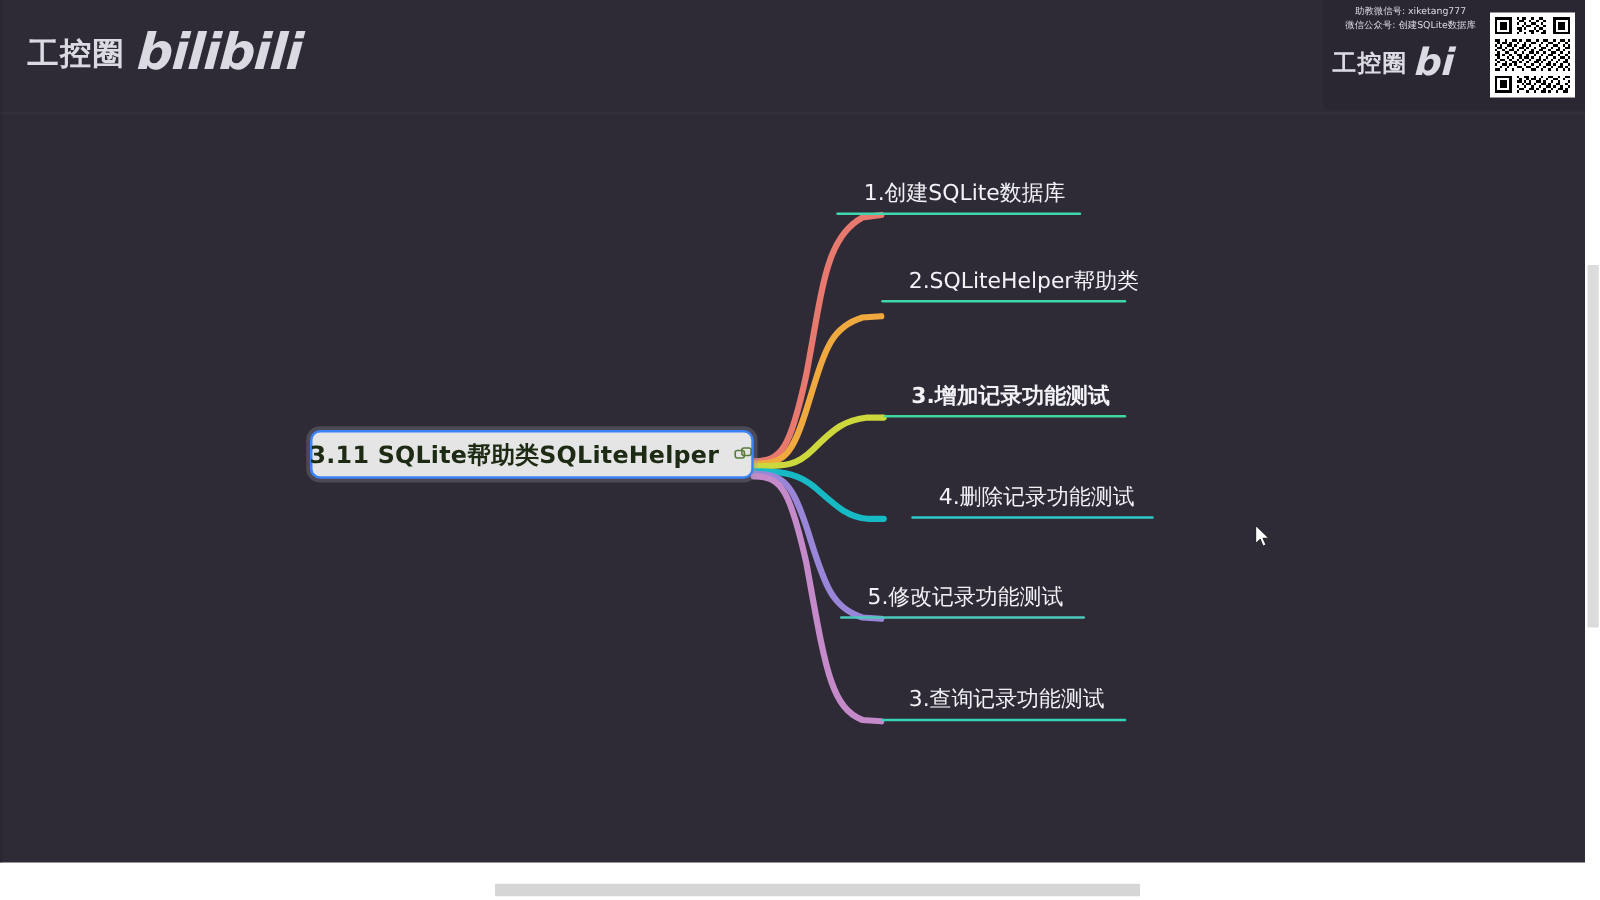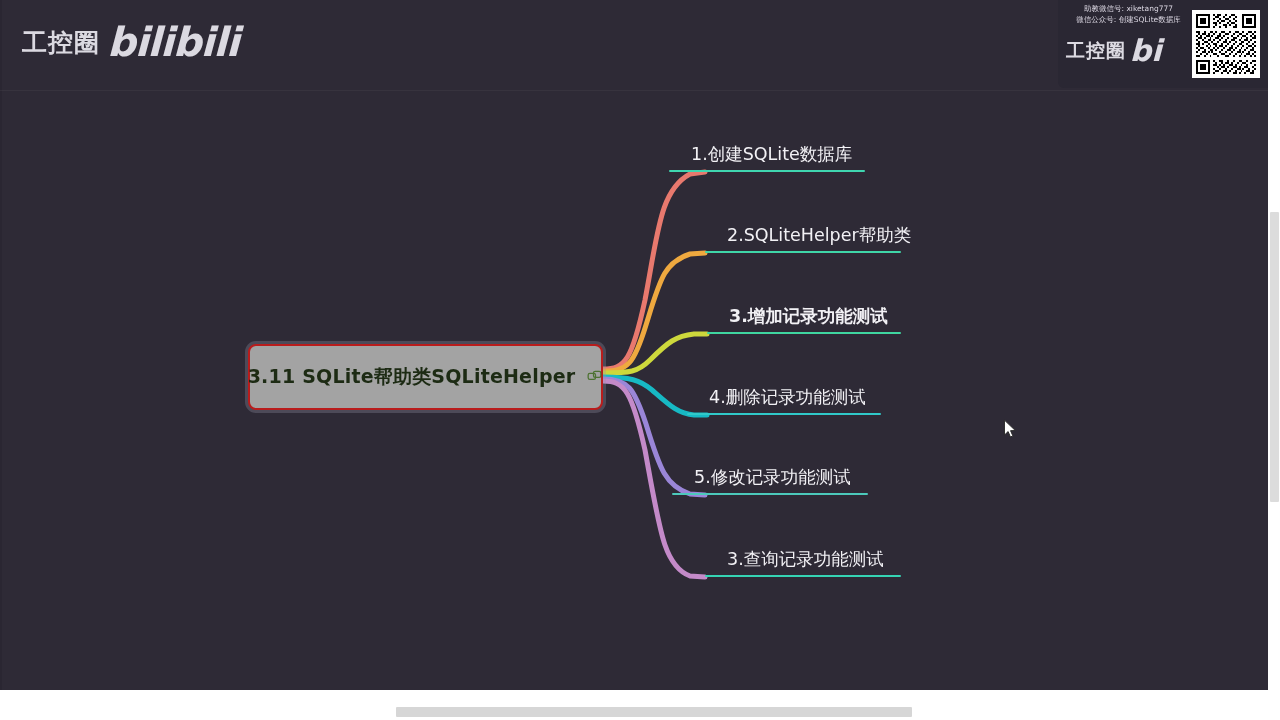--- a/index.html
+++ b/index.html
@@ -150,24 +150,24 @@
     top: 0;
     width: 1268px;
     height: 690px;
   }
 
   .root-node {
     position: absolute;
     left: 248px;
     top: 344px;
     width: 355px;
-    height: 66px;
+    height: 39px;
     box-sizing: border-box;
-    background: #a3a3a3;
-    border: 2px solid #b91c1c;
+    background: #e5e5e5;
+    border: 2px solid #3b82f6;
     border-radius: 8px;
     box-shadow: 0 0 0 3px rgba(150,150,170,0.30);
     display: flex;
     align-items: center;
     justify-content: center;
     gap: 11px;
   }
   .root-label {
     font-size: 19px;
     font-weight: 700;
@@ -289,31 +289,31 @@
         <rect x="2.5" y="6.5" width="11" height="9" rx="2.5" fill="none" stroke="#3f6a1e" stroke-width="1.9"></rect>
         <rect x="10.5" y="3.5" width="11" height="9" rx="2.5" fill="none" stroke="#3f6a1e" stroke-width="1.9"></rect>
       </svg>
     </div>
 
     <div class="branch" style="left:669px; top:126px; width:196px;">
       <span class="branch-label">1.创建SQLite数据库</span>
       <div class="branch-underline" style="width:196px; background:#3fd6b0;"></div>
     </div>
 
-    <div class="branch" style="left:705px; top:207px; width:196px;">
+    <div class="branch" style="left:705px; top:196px; width:196px;">
       <span class="branch-label">2.SQLiteHelper帮助类</span>
       <div class="branch-underline" style="width:196px; background:#3fd6a8;"></div>
     </div>
 
     <div class="branch" style="left:707px; top:288px; width:194px;font-weight:bold;">
       <span class="branch-label">3.增加记录功能测试</span>
       <div class="branch-underline" style="width:194px; background:#3fd6a0;"></div>
     </div>
 
-    <div class="branch" style="left:687px; top:369px; width:194px;">
+    <div class="branch" style="left:729px; top:369px; width:194px;">
       <span class="branch-label">4.删除记录功能测试</span>
       <div class="branch-underline" style="width:194px; background:#30c9c9;"></div>
     </div>
 
     <div class="branch" style="left:672px; top:449px; width:196px;">
       <span class="branch-label">5.修改记录功能测试</span>
       <div class="branch-underline" style="width:196px; background:#4cc9bb;"></div>
     </div>
 
     <div class="branch" style="left:705px; top:531px; width:196px;">

